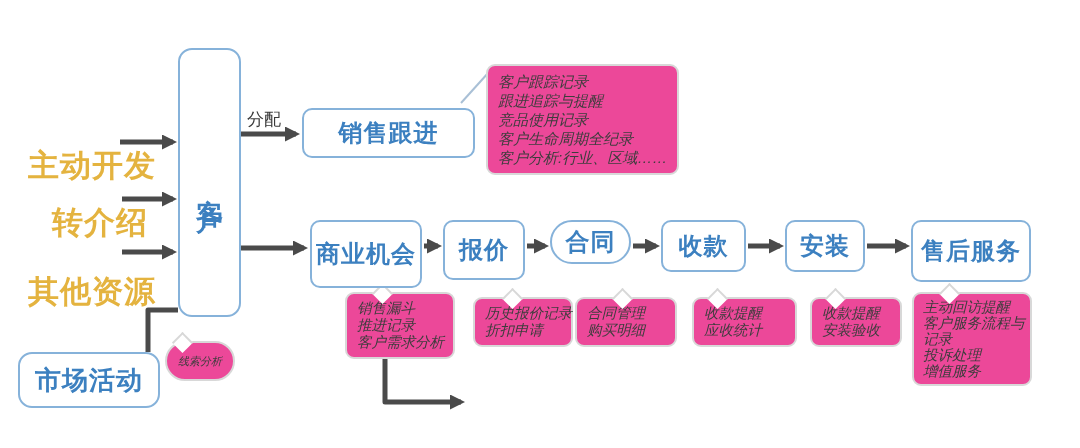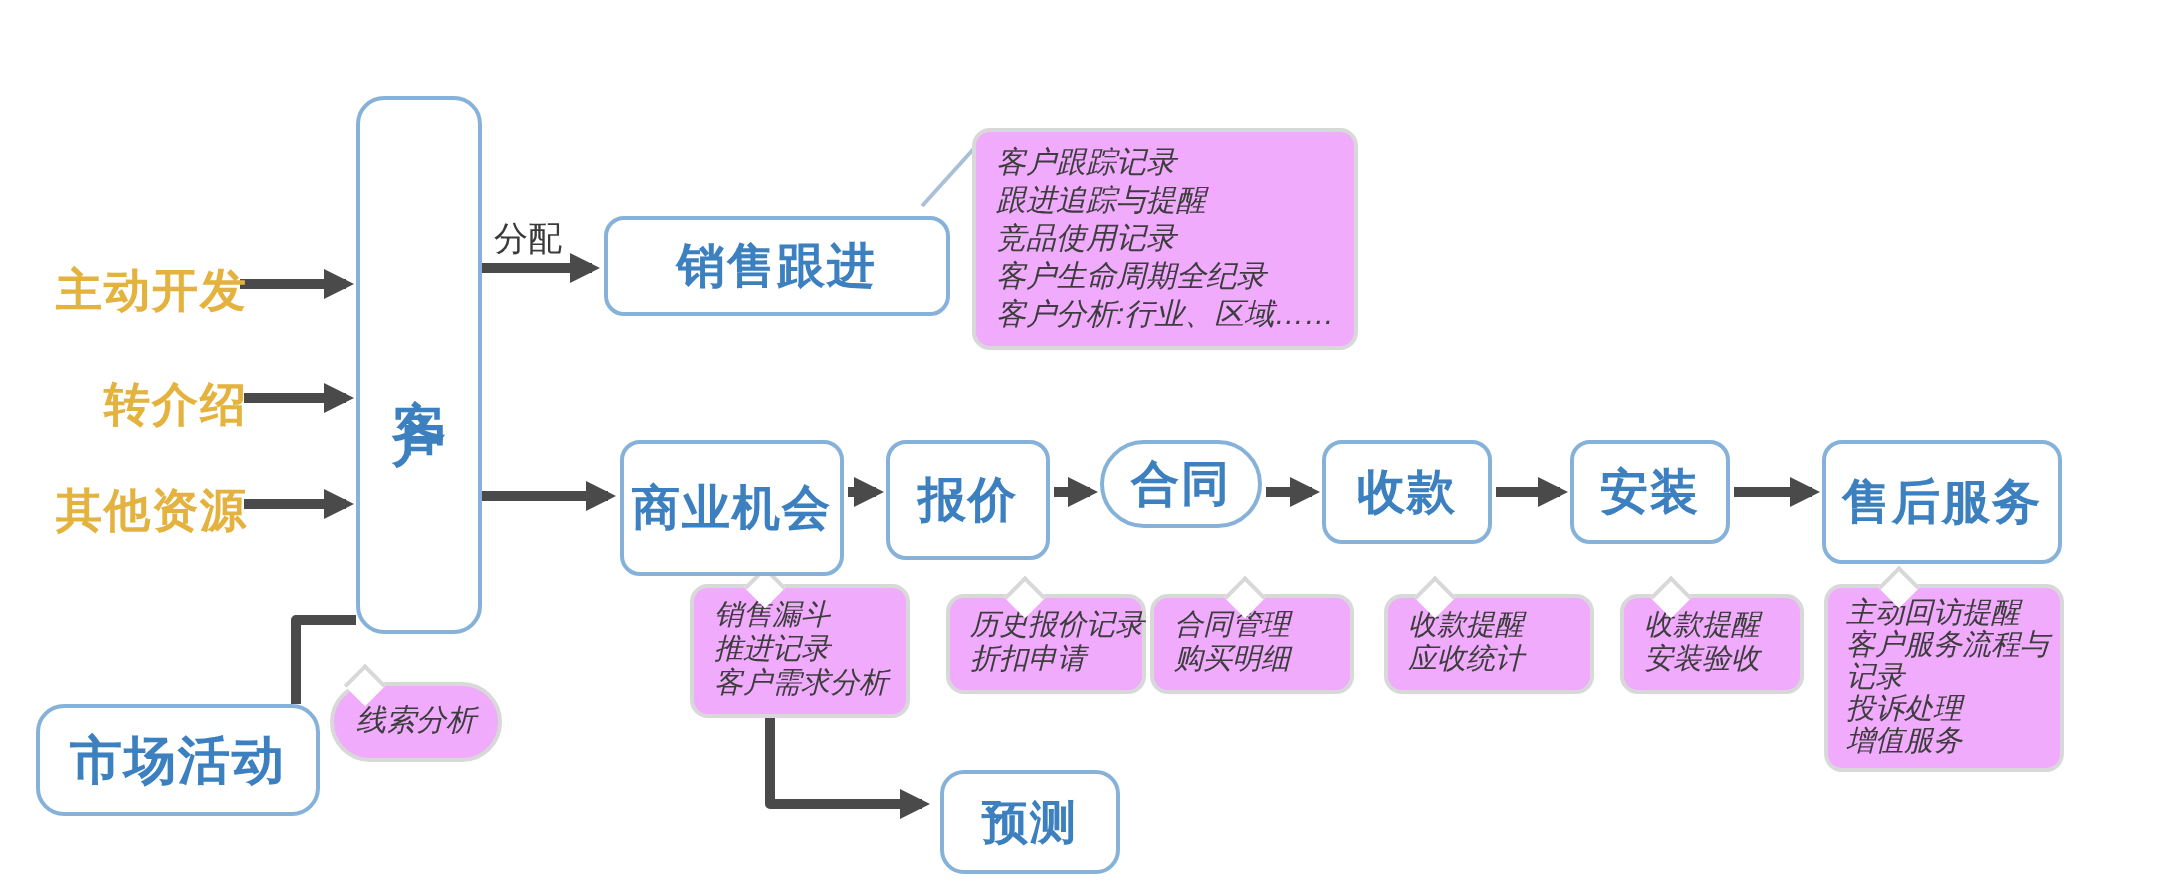--- a/index.html
+++ b/index.html
@@ -9,24 +9,24 @@
   }
   .wires{position:absolute;left:0;top:0;z-index:1;}
   .node{
     position:absolute;z-index:3;box-sizing:border-box;background:#ffffff;
     border:2px solid #86b2da;border-radius:10px;
     display:flex;align-items:center;justify-content:center;
     color:#3c80c0;font-weight:bold;font-size:24px;letter-spacing:1px;
   }
   .node.big{border-radius:14px;font-family:Liberation Serif, serif;}
   .vtext{writing-mode:vertical-lr;letter-spacing:6px;font-size:27px;}
-  .src{position:absolute;z-index:3;color:#e4b33f;font-weight:bold;font-size:23px;letter-spacing:1px;white-space:nowrap;}
+  .src{position:absolute;z-index:3;color:#e4b33f;font-weight:bold;font-size:31px;letter-spacing:1px;white-space:nowrap;margin-top:15px;}
   .flowlabel{position:absolute;z-index:3;color:#3a3a3a;font-size:17px;white-space:nowrap;}
   .note{
-    position:absolute;z-index:2;box-sizing:border-box;background:#f0abfc;
+    position:absolute;z-index:2;box-sizing:border-box;background:#ec4899;
     border:2px solid #d8d8d8;border-radius:9px;padding:6px 10px;
     color:#3d3d3d;font-size:14.5px;line-height:17px;font-style:italic;white-space:nowrap;
   }
   .note.lg{font-size:15px;line-height:19px;}
   .note.tight{line-height:16px;padding:5px 9px;}
   .tail{
     position:absolute;width:13px;height:13px;background:#ffffff;
     border-top:2px solid #d8d8d8;border-left:2px solid #d8d8d8;
     transform:rotate(45deg);top:-8px;
   }
@@ -52,33 +52,32 @@
     <path d="M633,246 H656" stroke="#4a4a4a" stroke-width="5" fill="none" marker-end="url(#ah)"></path>
     <path d="M748,246 H780" stroke="#4a4a4a" stroke-width="5" fill="none" marker-end="url(#ah)"></path>
     <path d="M867,246 H906" stroke="#4a4a4a" stroke-width="5" fill="none" marker-end="url(#ah)"></path>
     <path d="M148,352 L148,310 L178,310" stroke="#4a4a4a" stroke-width="5" fill="none" stroke-linejoin="round"></path>
     <path d="M385,272 L385,402 L461,402" stroke="#4a4a4a" stroke-width="5" fill="none" stroke-linejoin="round" marker-end="url(#ah)"></path>
     <path d="M461,103 L489,72" stroke="#a9c0d6" stroke-width="2" fill="none"></path>
   </svg>
 
   <div class="src" style="left:28px;top:130px;">主动开发</div>
   <div class="src" style="left:52px;top:187px;">转介绍</div>
-  <div class="src" style="left:28px;top:240px;">其他资源</div>
+  <div class="src" style="left:28px;top:256px;">其他资源</div>
 
   <div class="node big" style="left:178px;top:48px;width:63px;height:269px;">
     <span class="vtext">客户</span>
   </div>
   <div class="node" style="left:302px;top:108px;width:173px;height:50px;">销售跟进</div>
   <div class="node" style="left:310px;top:220px;width:112px;height:68px;">商业机会</div>
   <div class="node" style="left:443px;top:220px;width:82px;height:60px;">报价</div>
   <div class="node" style="left:550px;top:220px;width:81px;height:44px;border-radius:24px;">合同</div>
   <div class="node" style="left:661px;top:220px;width:85px;height:52px;">收款</div>
   <div class="node" style="left:785px;top:220px;width:80px;height:52px;">安装</div>
   <div class="node" style="left:911px;top:220px;width:120px;height:62px;">售后服务</div>
-  <div class="node" style="left:470px;top:385px;width:90px;height:52px;border-radius:12px;font-size:23px;">预测</div>
   <div class="node big" style="left:18px;top:352px;width:142px;height:56px;font-size:26px;">市场活动</div>
 
   <div class="flowlabel" style="left:247px;top:108px;">分配</div>
 
   <div class="note lg" style="left:486px;top:64px;">
     <div>客户跟踪记录</div>
     <div>跟进追踪与提醒</div>
     <div>竞品使用记录</div>
     <div>客户生命周期全纪录</div>
     <div>客户分析:行业、区域……</div>
@@ -117,18 +116,18 @@
 
   <div class="note tight" style="left:912px;top:292px;width:120px;">
     <span class="tail" style="left:28px;"></span>
     <div>主动回访提醒</div>
     <div>客户服务流程与</div>
     <div>记录</div>
     <div>投诉处理</div>
     <div>增值服务</div>
   </div>
 
-  <div class="note lg" style="left:165px;top:341px;padding:8px 11px;line-height:20px;font-size:15px;border-radius:28px;">
+  <div class="note lg" style="left:165px;top:341px;padding:8px 11px;line-height:20px;font-size:11px;border-radius:28px;">
     <span class="tail" style="left:8px;"></span>
     <div>线索分析</div>
   </div>
 
 </div>
 
 </body></html>

